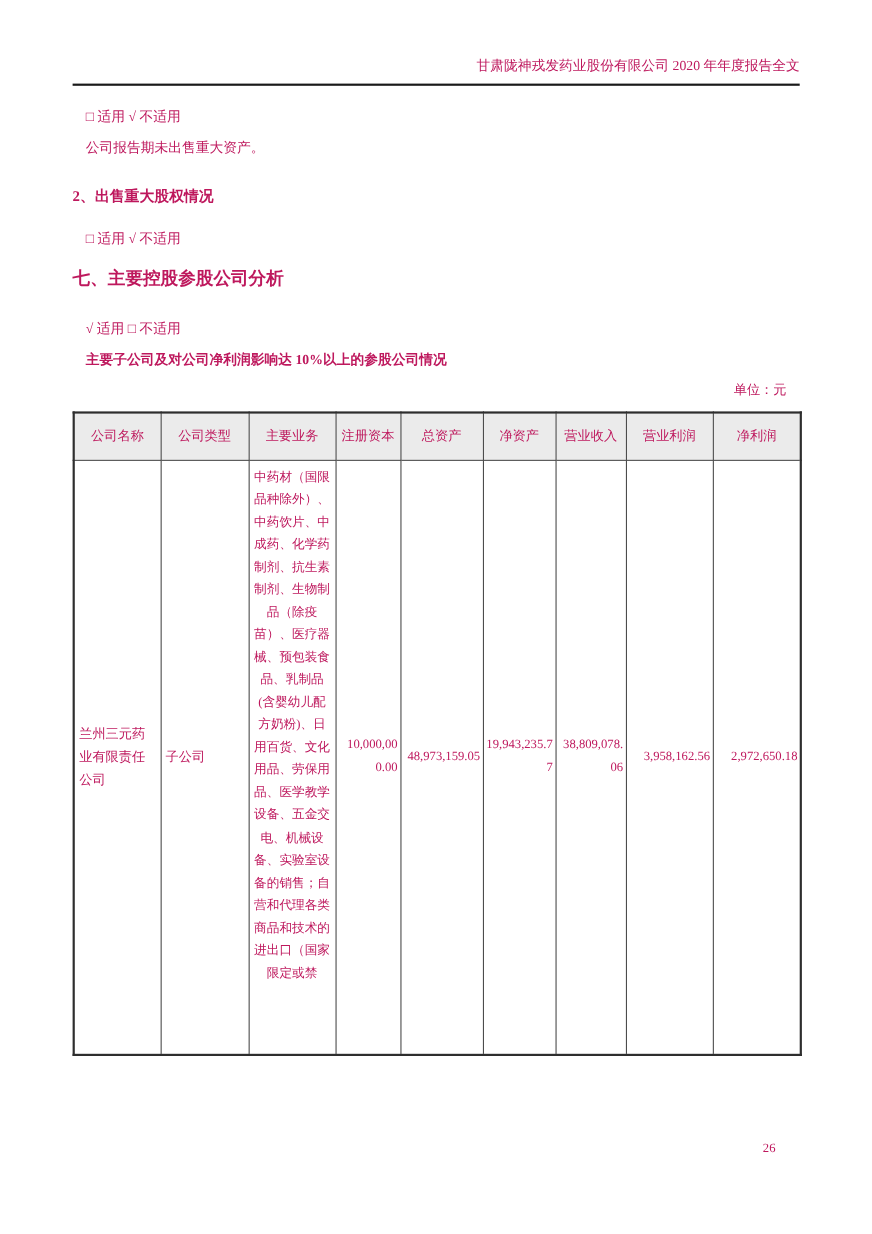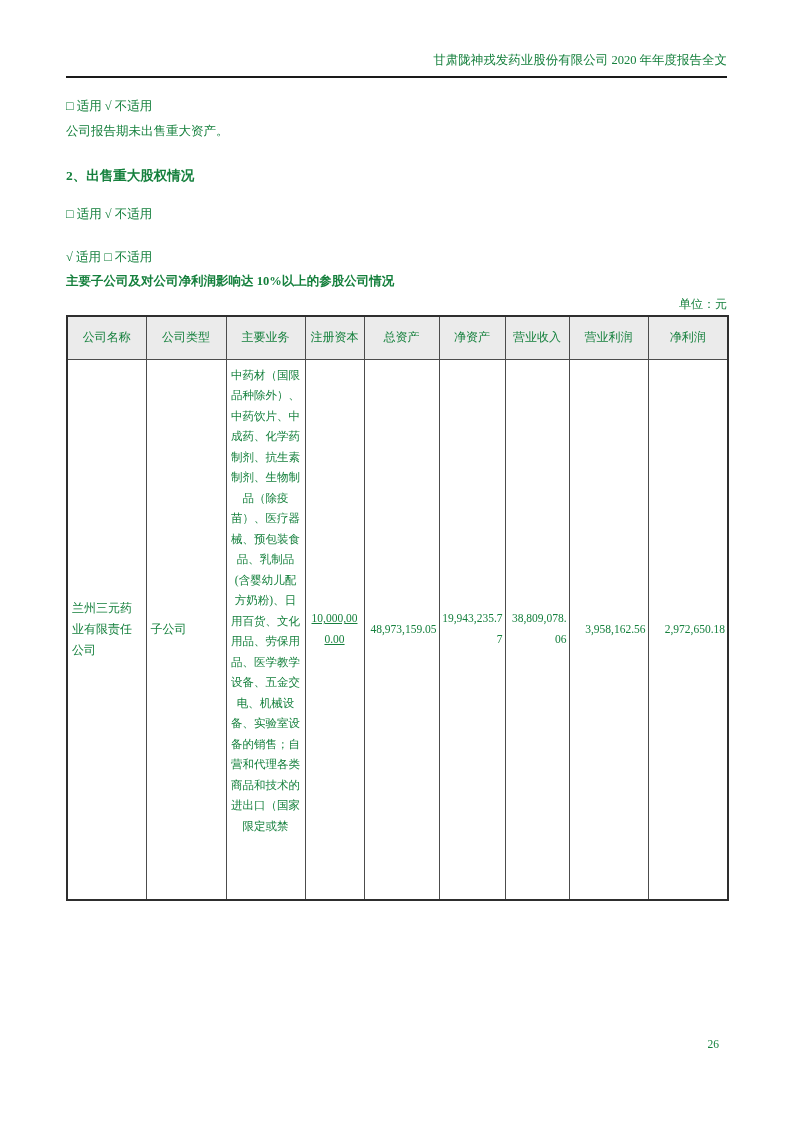--- a/index.html
+++ b/index.html
@@ -3,21 +3,21 @@
 <meta charset="utf-8">
 <style>
   html, body { margin: 0; padding: 0; background: #888; }
   .page {
     position: relative;
     width: 793px;
     height: 1122px;
     margin: 0 auto;
     background: #ffffff;
     font-family: "Liberation Serif", "DejaVu Serif", serif;
-    color: #15803d;
+    color: #be185d;
     box-sizing: border-box;
     padding: 52px 66px 17px 66px;
     overflow: hidden;
   }
   .doc-header {
     text-align: right;
     font-size: 12.5px;
     line-height: 16px;
     padding-bottom: 8px;
     border-bottom: 2px solid #1a1a1a;
@@ -30,21 +30,21 @@
   }
   .h2 {
     font-size: 13.5px;
     font-weight: bold;
     line-height: 18px;
     margin: 0;
   }
   .line {
     font-size: 12.5px;
     line-height: 16px;
-    margin: 0;
+    margin: 12px;
   }
   .h1-six   { margin-top: 20px; }
   .h2-1     { margin-top: 30px; }
   .apply-1  { margin-top: 20px; }
   .note-1   { margin-top: 9px; }
   .h2-2     { margin-top: 28px; }
   .apply-2  { margin-top: 21px; }
   .h1-seven { margin-top: 18px; }
   .apply-7  { margin-top: 27px; }
   .intro-7  { margin-top: 8px; font-weight: bold; }
@@ -96,25 +96,25 @@
     line-height: 20.5px;
     font-size: 11.5px;
   }
   td.cell-num {
     vertical-align: middle;
     text-align: right;
     padding: 2px 2px;
     line-height: 21px;
     word-break: break-all;
   }
-  td.cell-num-left { text-align: center; text-decoration: underline; }
+  td.cell-num-left { text-align: right; }
   .page-number {
     position: absolute;
     top: 1038px;
-    right: 74px;
+    right: 88px;
     font-size: 11.5px;
   }
 </style>
 </head>
 <body>
 
 <div class="page">
 
   <div class="doc-header">
     <span>甘肃陇神戎发药业股份有限公司 2020 年年度报告全文</span>
@@ -123,20 +123,21 @@
 
 
   <p class="line apply-1"><span class="glyph">□</span> <span>适用</span> <span class="glyph">√</span> <span>不适用</span></p>
 
   <p class="line note-1">公司报告期未出售重大资产。</p>
 
   <h2 class="h2 h2-2">2、出售重大股权情况</h2>
 
   <p class="line apply-2"><span class="glyph">□</span> <span>适用</span> <span class="glyph">√</span> <span>不适用</span></p>
 
+  <h1 class="h1 h1-seven">七、主要控股参股公司分析</h1>
 
   <p class="line apply-7"><span class="glyph">√</span> <span>适用</span> <span class="glyph">□</span> <span>不适用</span></p>
 
   <p class="line intro-7">主要子公司及对公司净利润影响达 10%以上的参股公司情况</p>
 
   <p class="line unit-line">单位：元</p>
 
   <table class="subs">
     <colgroup>
       <col style="width:79px">

